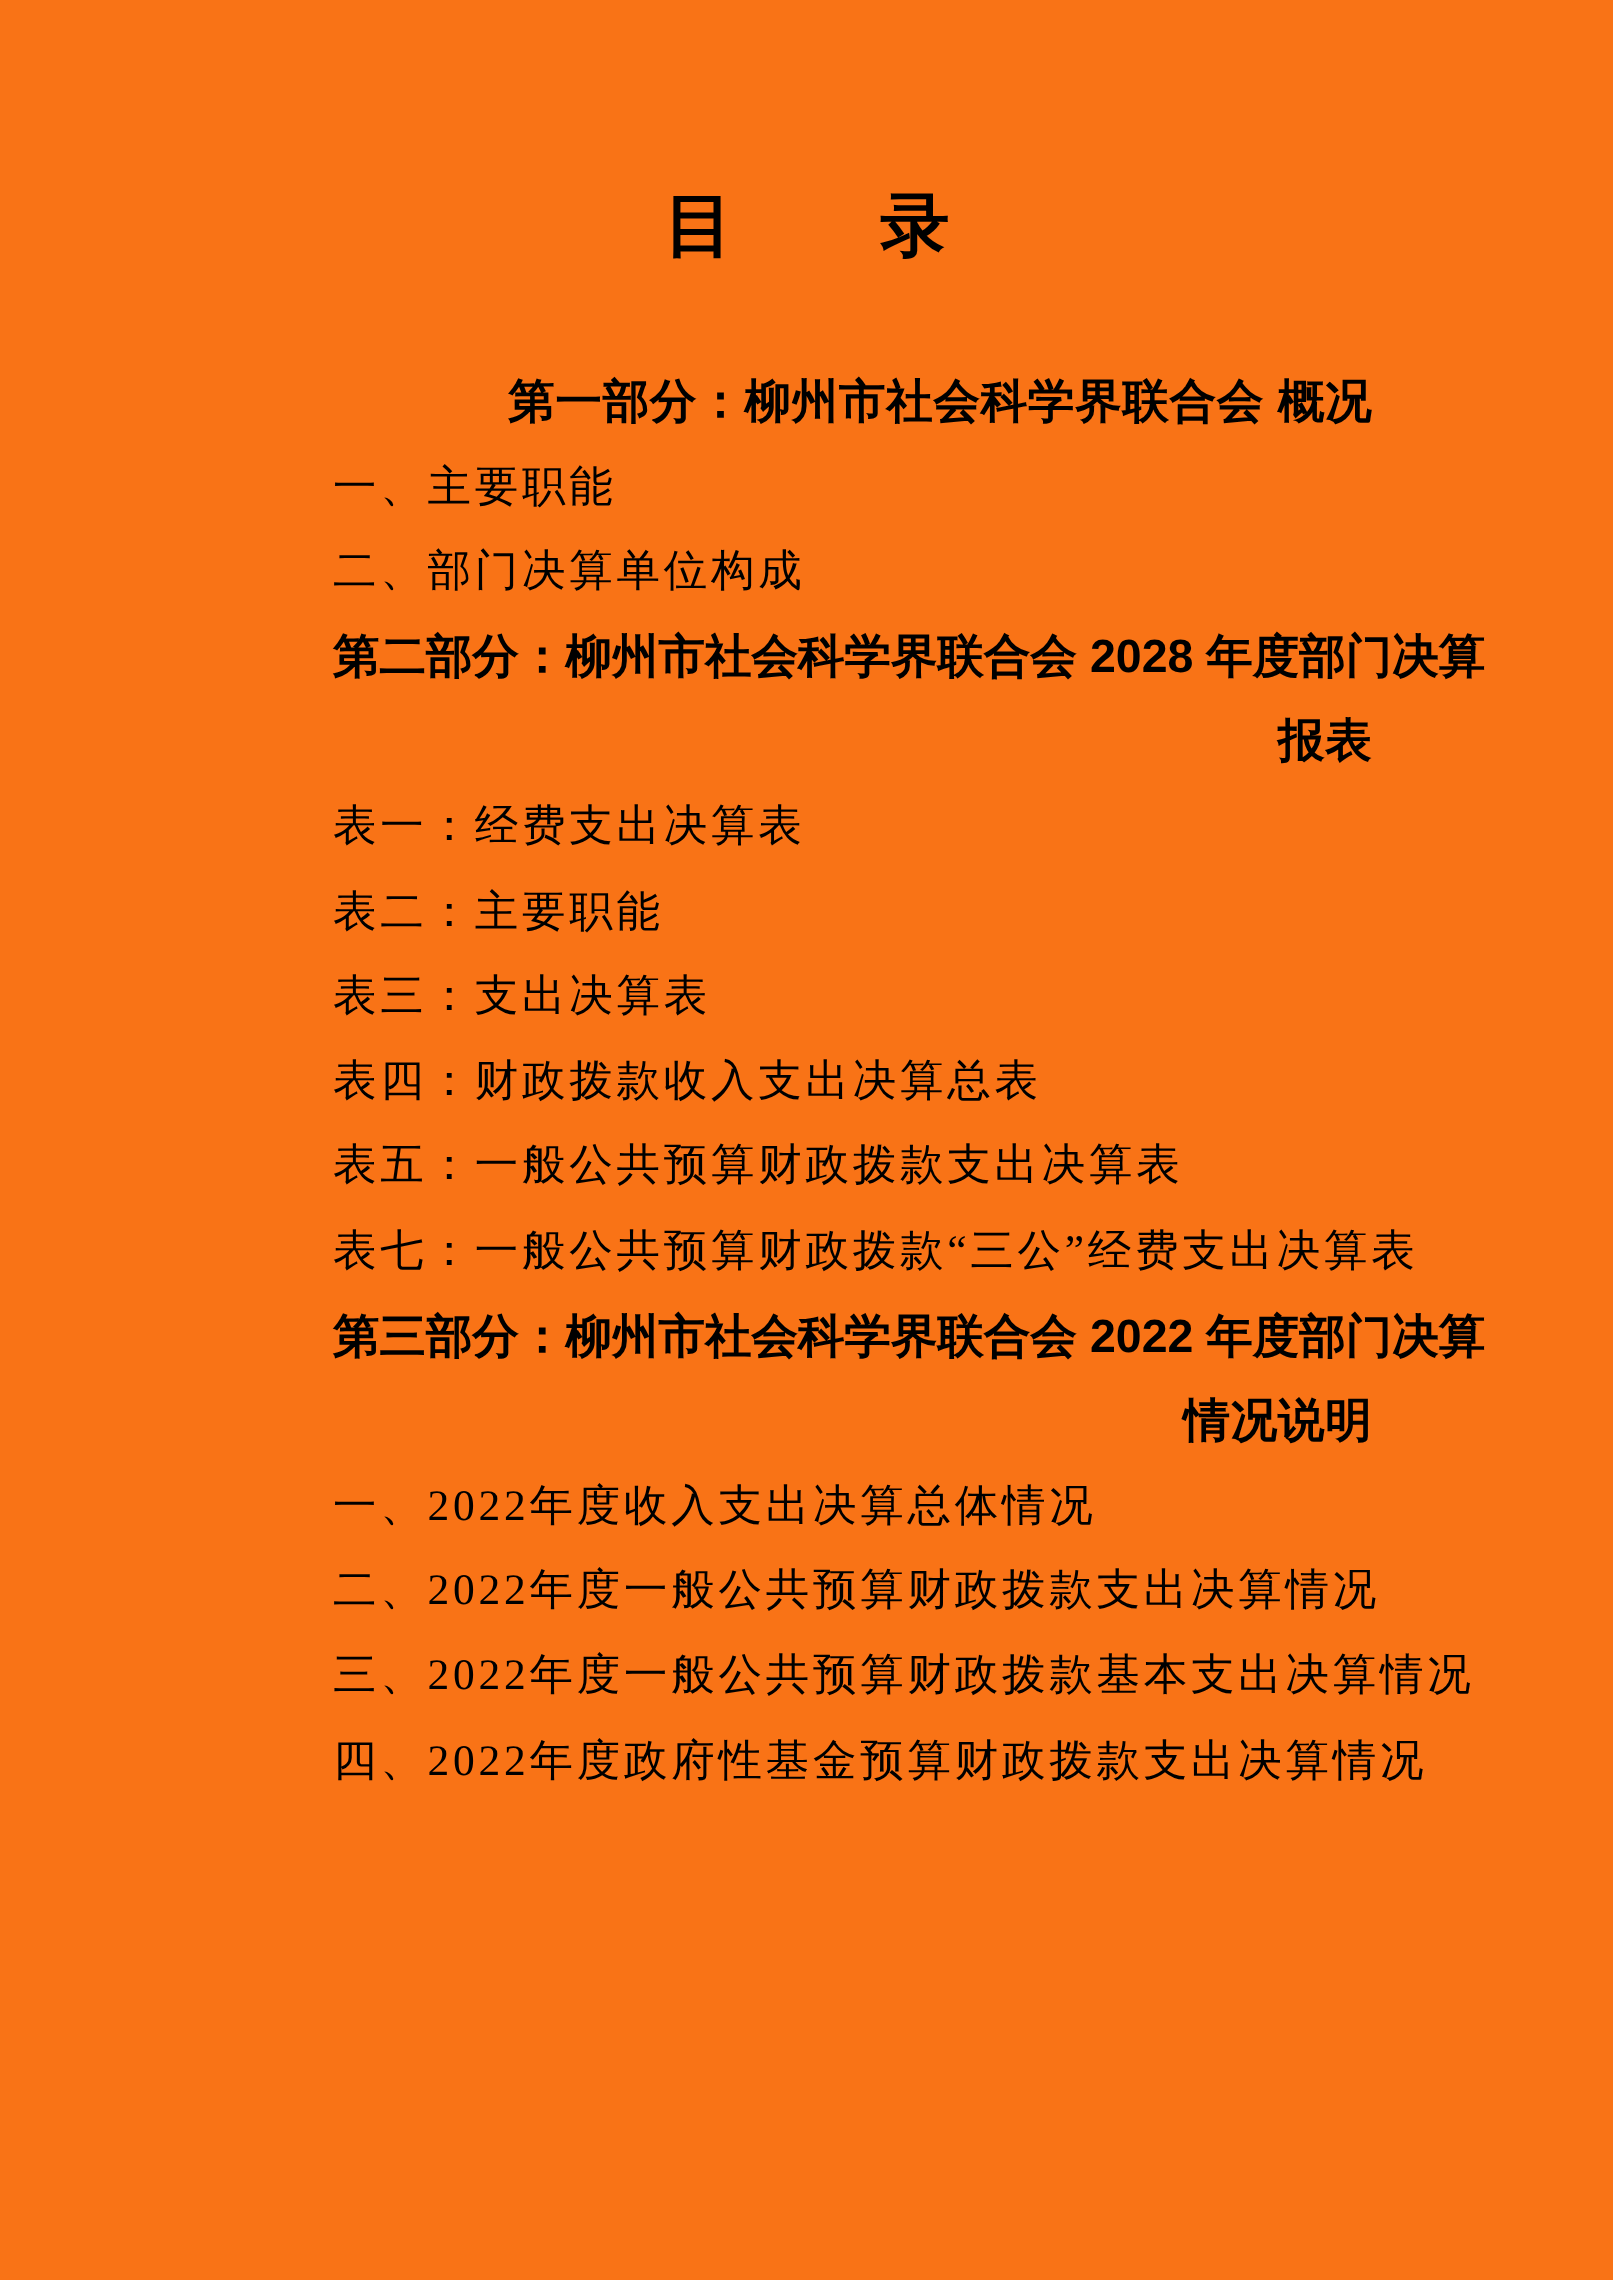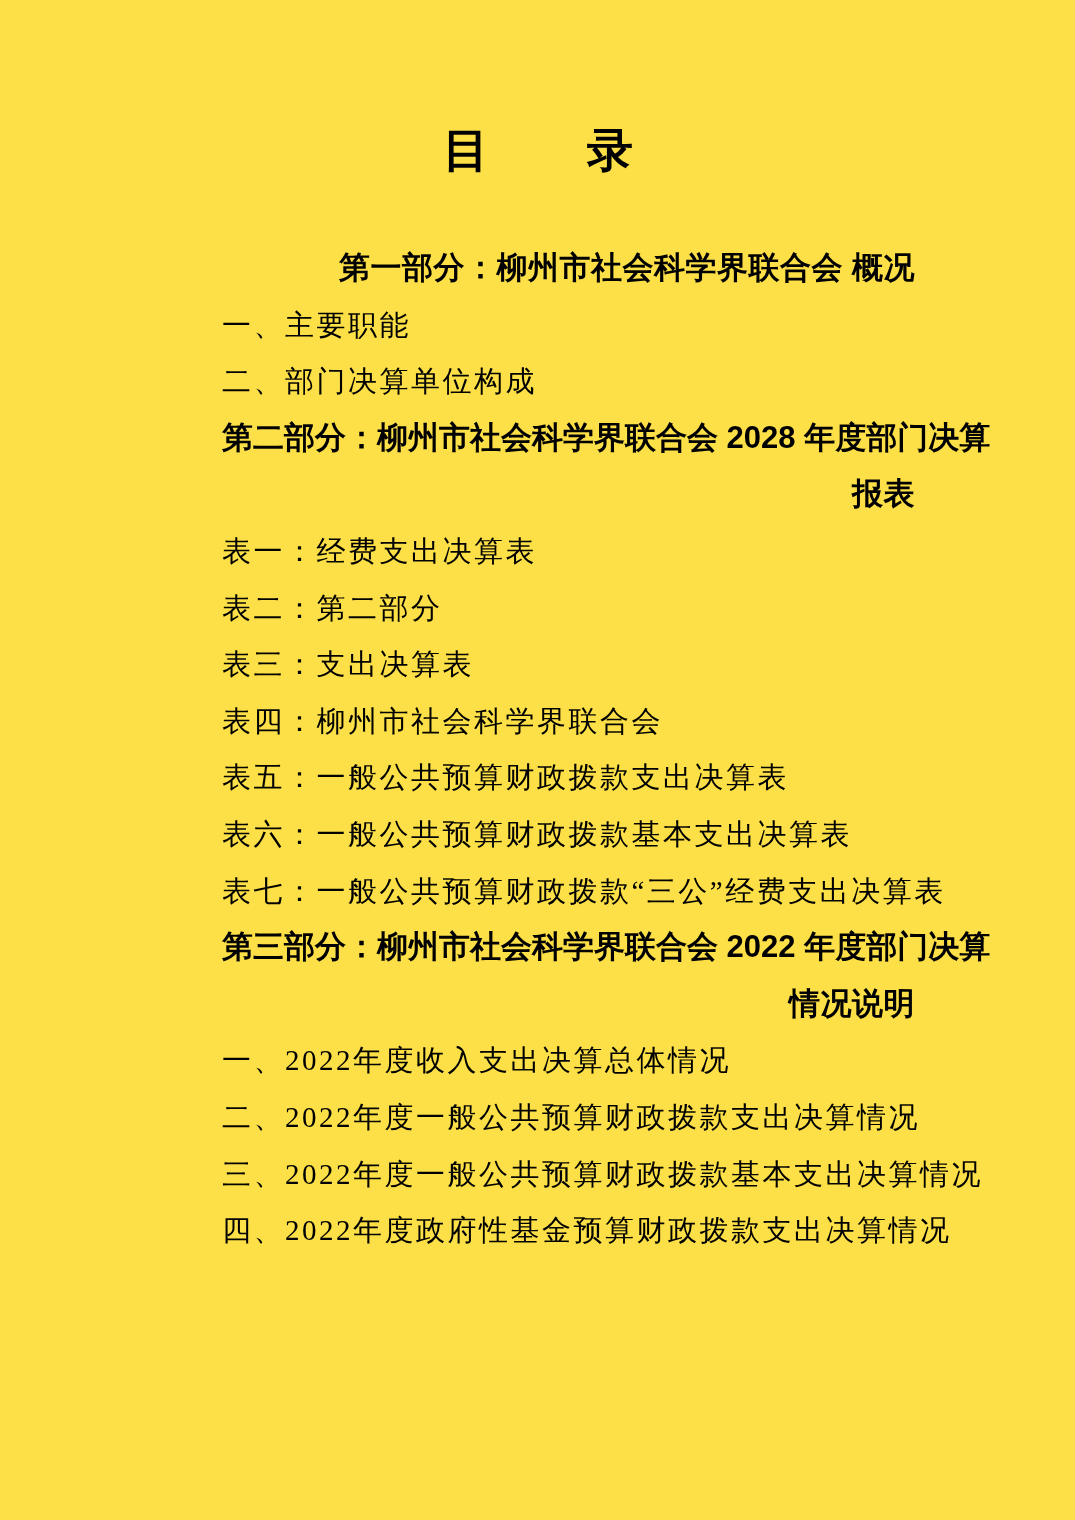--- a/index.html
+++ b/index.html
@@ -5,21 +5,21 @@
   html, body {
     margin: 0;
     padding: 0;
     background: #e8e8e8;
   }
   .page {
     position: relative;
     width: 1075px;
     height: 1520px;
     margin: 0 auto;
-    background: #fde047;
+    background: #f97316;
     box-sizing: border-box;
     padding: 118px 160px 0 163px;
     overflow: hidden;
     color: #000000;
   }
   .doc-title {
     font-family: "Liberation Sans", sans-serif;
     font-weight: 700;
     font-size: 46px;
     line-height: 64px;
@@ -58,25 +58,24 @@
 
   <div class="doc-title">目　　录</div>
 
   <div class="toc">
     <div class="toc-line h ind">第一部分：柳州市社会科学界联合会 概况</div>
     <div class="toc-line ind">一、主要职能</div>
     <div class="toc-line ind">二、部门决算单位构成</div>
     <div class="toc-line h ind just">第二部分：柳州市社会科学界联合会 2028 年度部门决算</div>
     <div class="toc-line h">报表</div>
     <div class="toc-line ind">表一：经费支出决算表</div>
-    <div class="toc-line ind">表二：第二部分</div>
+    <div class="toc-line ind">表二：主要职能</div>
     <div class="toc-line ind">表三：支出决算表</div>
-    <div class="toc-line ind">表四：柳州市社会科学界联合会</div>
+    <div class="toc-line ind">表四：财政拨款收入支出决算总表</div>
     <div class="toc-line ind">表五：一般公共预算财政拨款支出决算表</div>
-    <div class="toc-line ind">表六：一般公共预算财政拨款基本支出决算表</div>
     <div class="toc-line ind">表七：一般公共预算财政拨款“三公”经费支出决算表</div>
     <div class="toc-line h ind just">第三部分：柳州市社会科学界联合会 2022 年度部门决算</div>
     <div class="toc-line h">情况说明</div>
     <div class="toc-line ind">一、2022年度收入支出决算总体情况</div>
     <div class="toc-line ind">二、2022年度一般公共预算财政拨款支出决算情况</div>
     <div class="toc-line ind">三、2022年度一般公共预算财政拨款基本支出决算情况</div>
     <div class="toc-line ind">四、2022年度政府性基金预算财政拨款支出决算情况</div>
   </div>
 
 </div>

